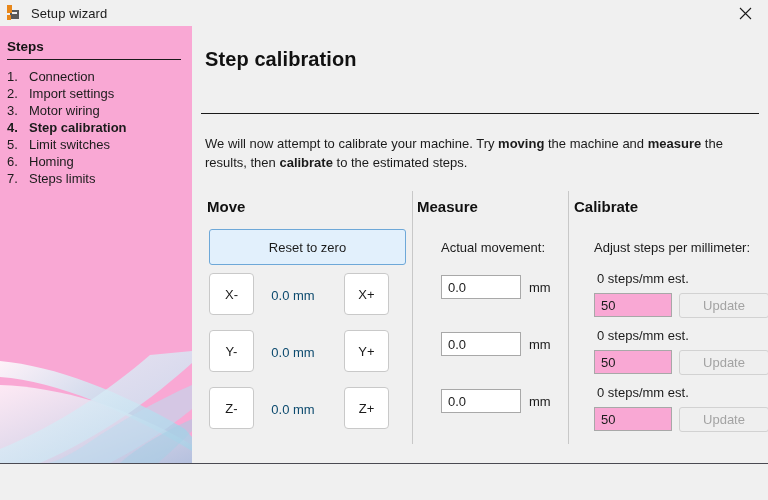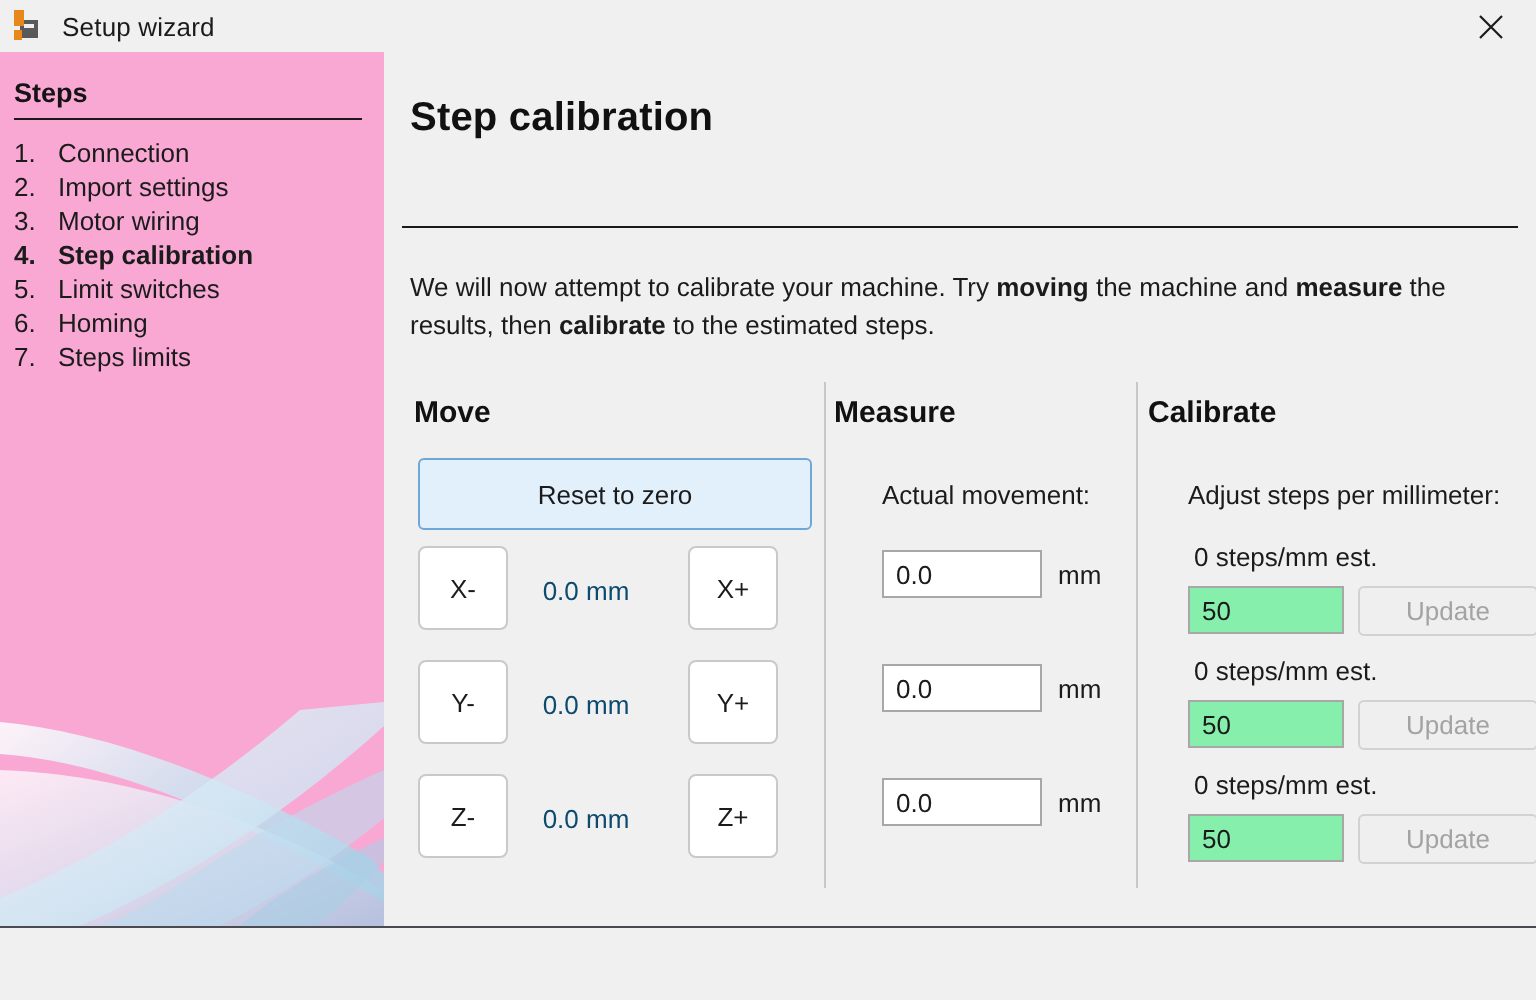--- a/index.html
+++ b/index.html
@@ -267,21 +267,21 @@
     font-size: 13px;
     color: #1b1b1b;
   }
   .est-label.r1 { top: 245px; }
   .est-label.r2 { top: 302px; }
   .est-label.r3 { top: 359px; }
 
   .steps-input {
     position: absolute;
     width: 78px; height: 24px;
-    background: #86efac;
+    background: #f9a8d4;
     border: 1px solid #a8a8a8;
     font-family: "Liberation Sans", sans-serif;
     font-size: 13px;
     color: #1b1b1b;
     padding: 0 0 0 6px;
     box-sizing: border-box;
   }
   .steps-input.r1 { left: 402px; top: 267px; }
   .steps-input.r2 { left: 402px; top: 324px; }
   .steps-input.r3 { left: 402px; top: 381px; }

